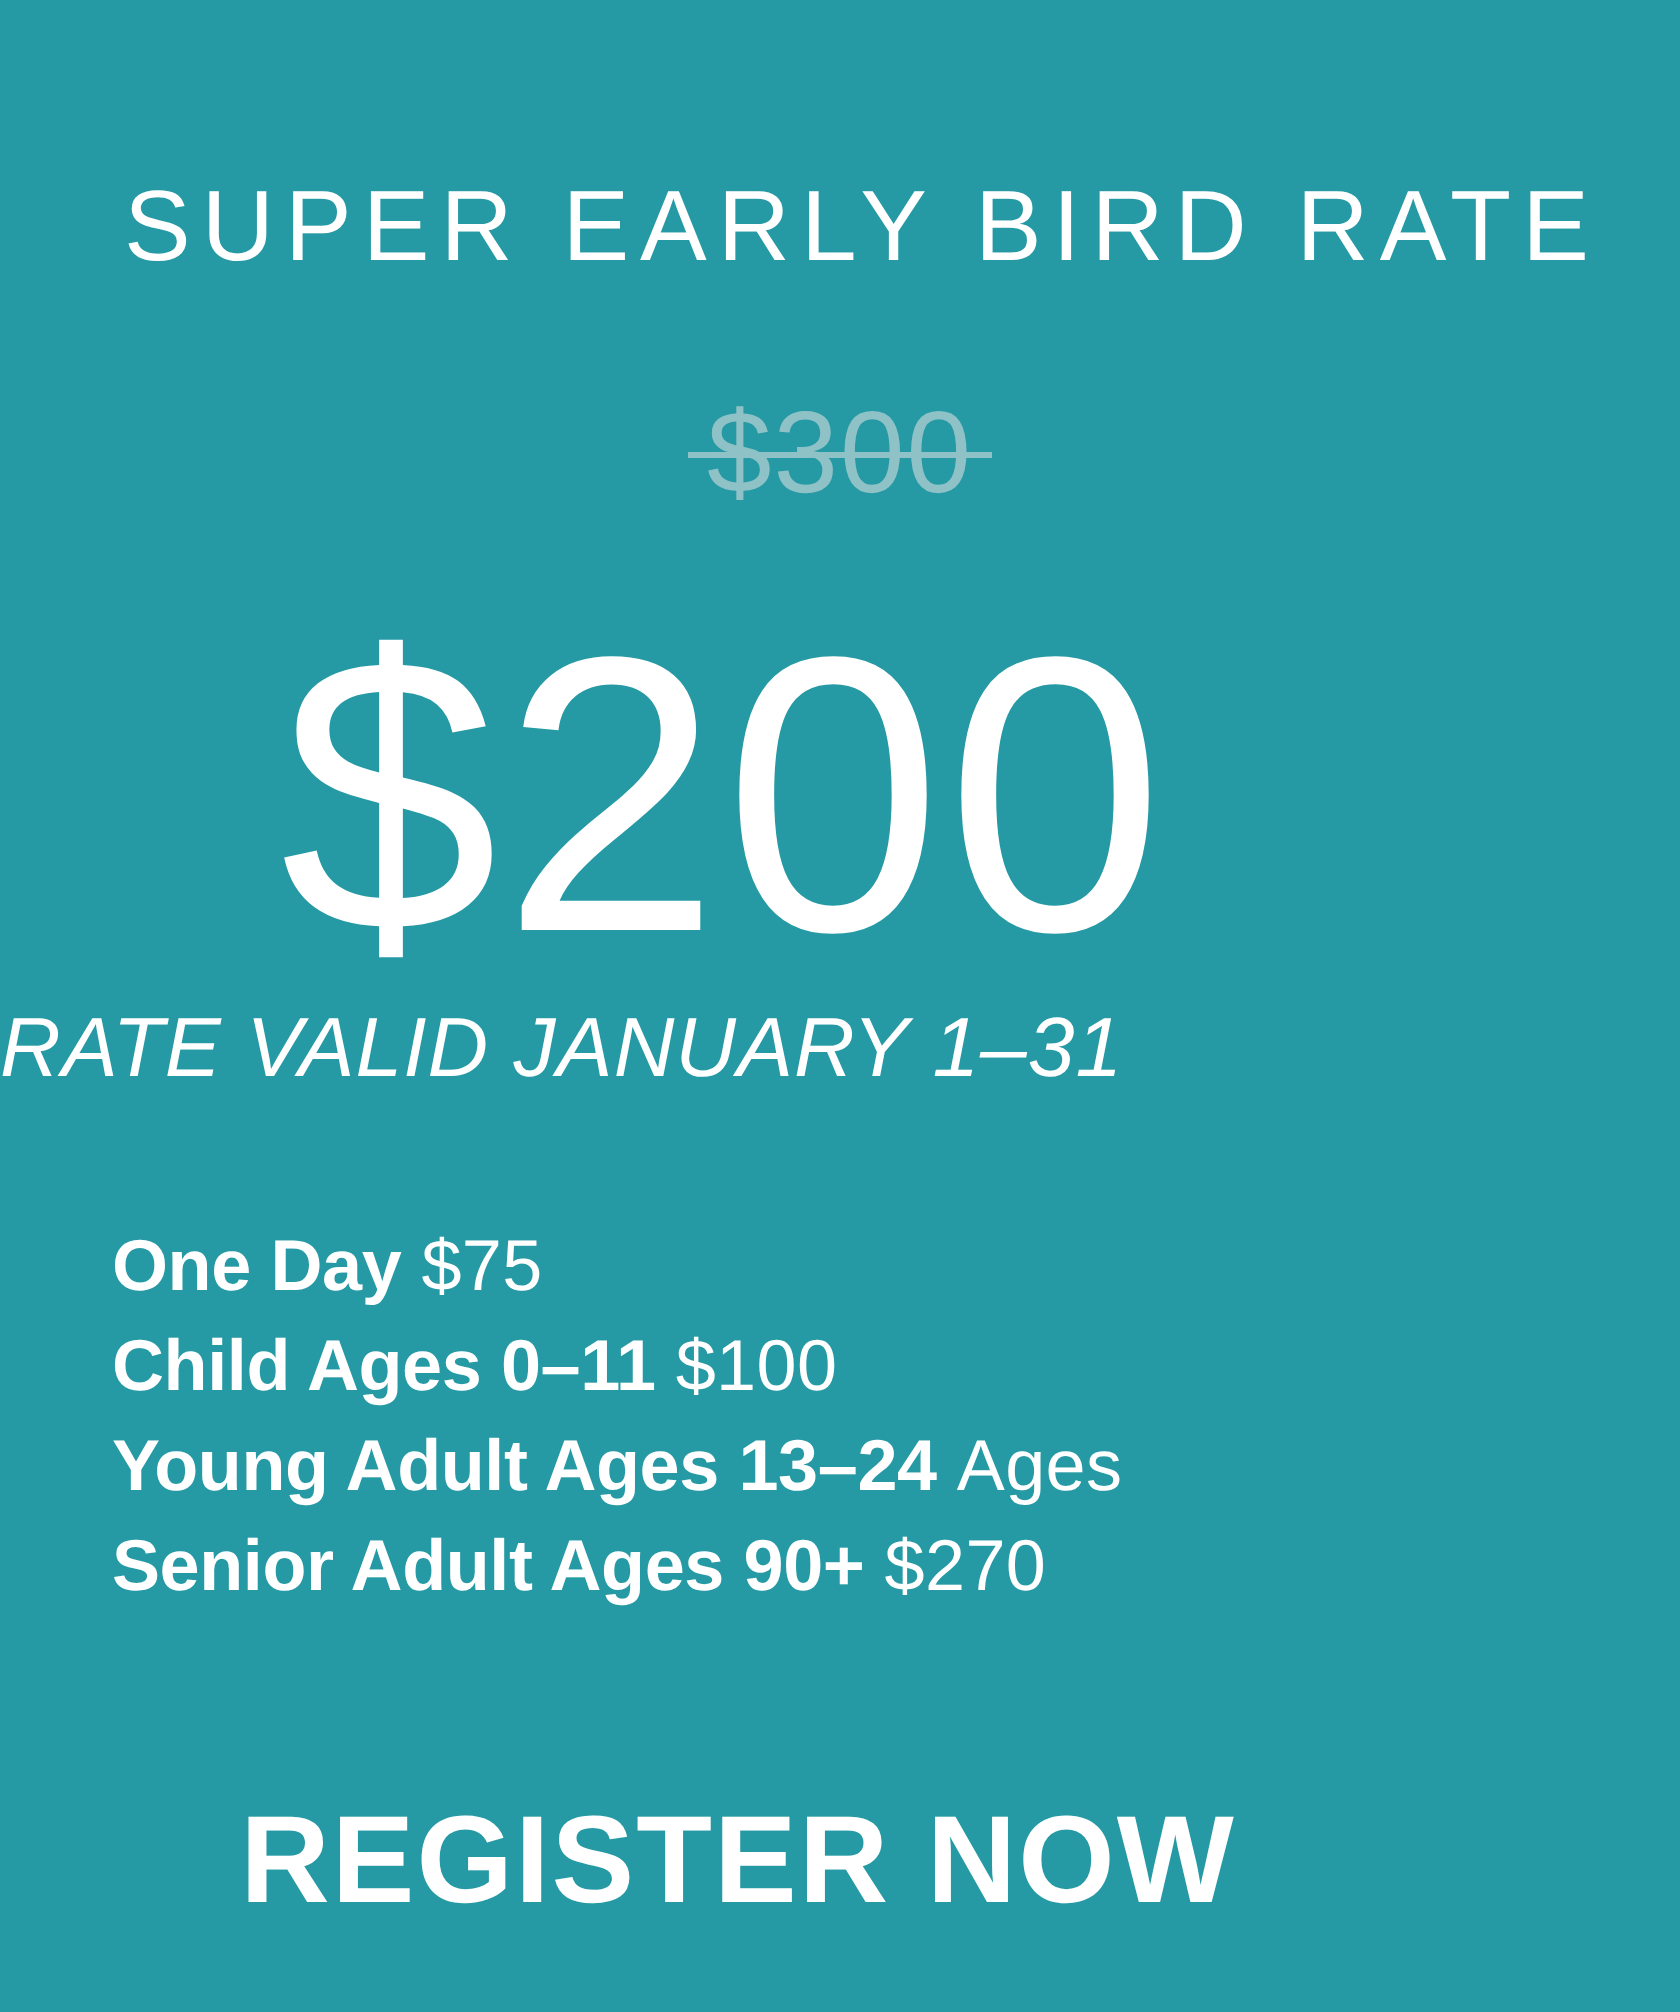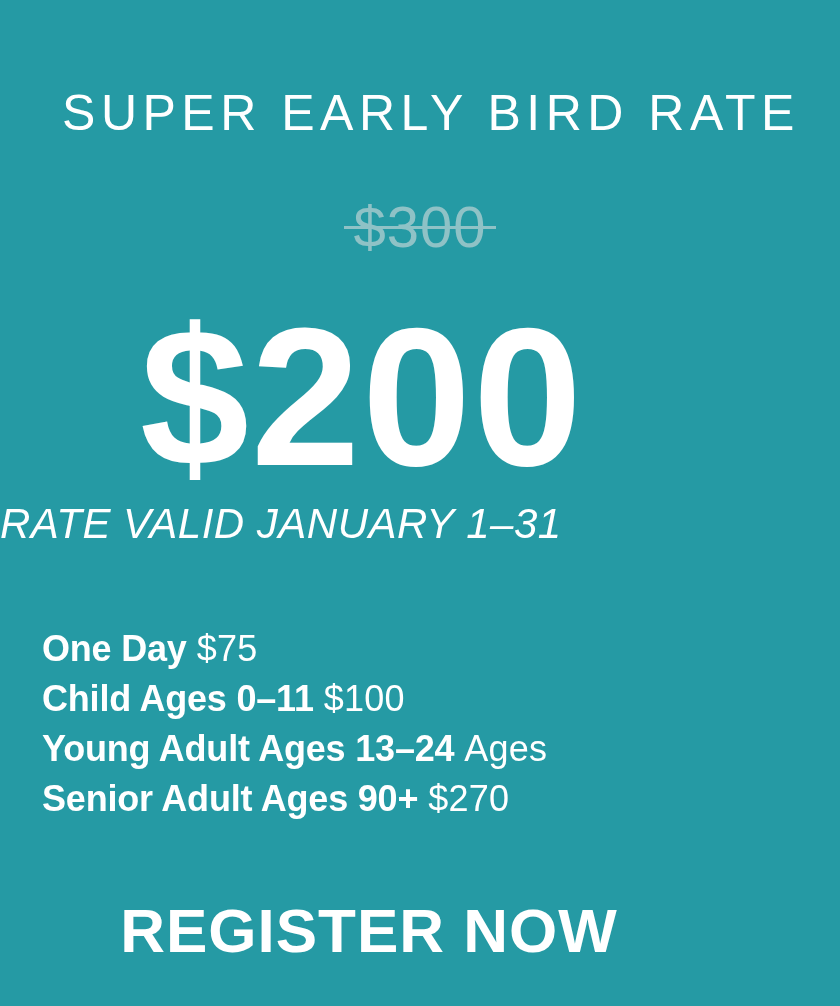--- a/index.html
+++ b/index.html
@@ -69,21 +69,21 @@
   }
 
   
   .big-price {
     position: absolute;
     top: 300px;
     left: 0;
     width: 724px;
     text-align: center;
     font-size: 196px;
-    font-weight: 700;
+    font-weight: 400;
     letter-spacing: 2px;
     line-height: 1;
     white-space: nowrap;
   }
 
   
   .validity {
     position: absolute;
     top: 503px;
     left: 0;
@@ -94,23 +94,22 @@
     font-style: italic;
     letter-spacing: 0.5px;
     line-height: 1;
     white-space: nowrap;
   }
 
   
   .rate-list {
     position: absolute;
     top: 608px;
-    left: 42px;
+    left: 56px;
     width: 740px;
-    margin-top: 16px;
   }
 
   .rate-row {
     font-size: 36px;
     line-height: 50px;
     white-space: nowrap;
   }
 
   .rate-label {
     font-weight: 700;

